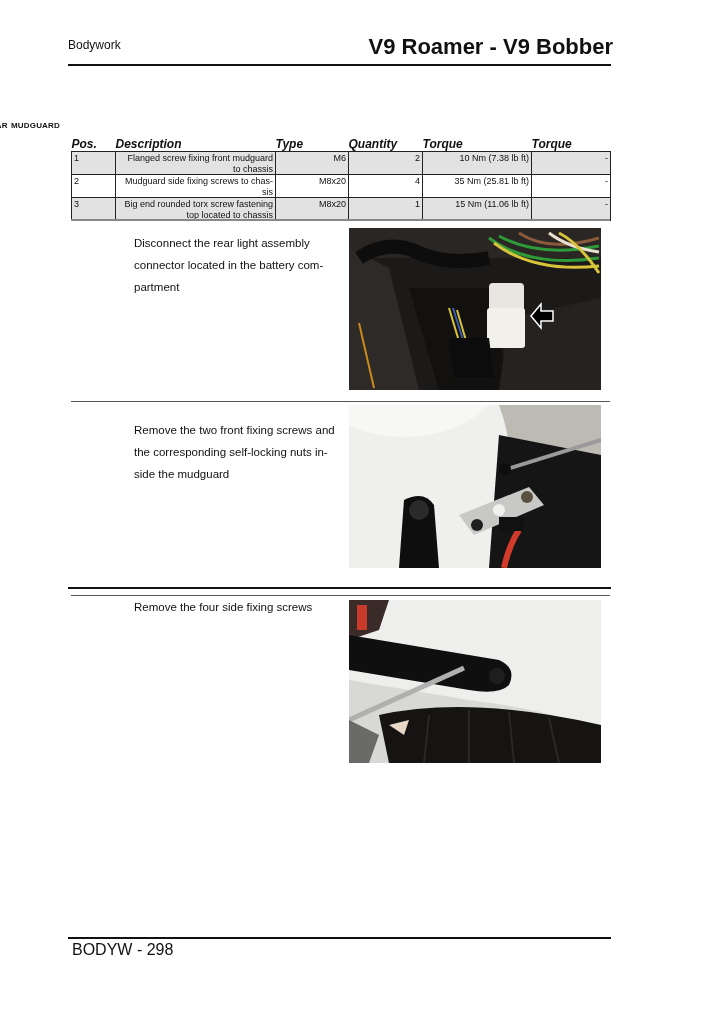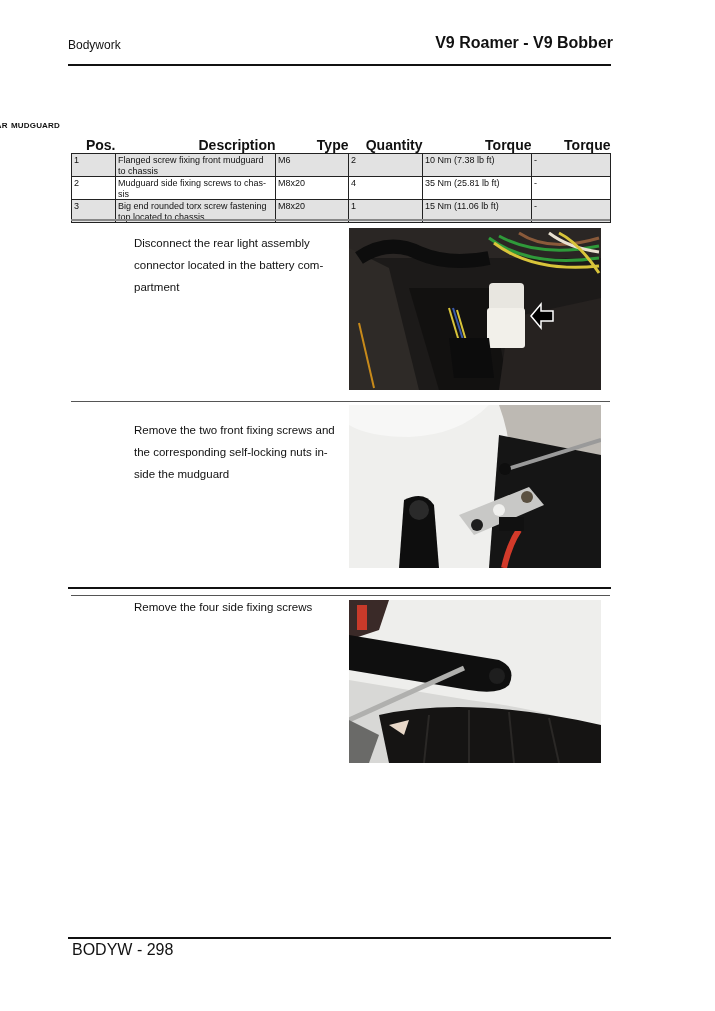--- a/index.html
+++ b/index.html
@@ -2,33 +2,33 @@
 <html><head>
   <meta charset="utf-8">
   <style>
     html, body { margin: 0; padding: 0; background: #ffffff; }
     body { width: 715px; height: 1011px; position: relative; overflow: hidden;
            font-family: "Liberation Sans", sans-serif; color: #111; }
     .abs { position: absolute; }
 
     
     .hdr-left { left: 68px; top: 38px; font-size: 12px; }
-    .hdr-right { right: 102px; top: 34px; font-size: 16px; font-weight: bold; }
+    .hdr-right { right: 102px; top: 34px; font-size: 22px; font-weight: bold; }
     .hdr-rule { left: 68px; top: 64px; width: 543px; height: 2px; background: #111; }
 
     
     .sec-title { left: 0; width: 715px; top: 118px; text-align: left; font-weight: bold;
                  font-size: 11px; text-decoration: underline; font-variant: small-caps; letter-spacing: 0.2px; }
     .sec-title .t { display: inline-block; position: relative; left: -18px; }
 
     
     table.spec { position: absolute; left: 71px; top: 136px; width: 539px; border-collapse: collapse;
                  font-size: 9px; table-layout: fixed; }
-    table.spec th { font-weight: bold; font-size: 14px; padding: 1px 0 0 0; height: 11px; text-align: right; }
-    table.spec td { border: 1px solid #222; vertical-align: top; padding: 1px 2px 0 2px; text-align: left; line-height: 10.5px; }
+    table.spec th { font-weight: bold; font-size: 12px; padding: 1px 0 0 0; height: 11px; text-align: left; font-style: italic; }
+    table.spec td { border: 1px solid #222; vertical-align: top; padding: 1px 2px 0 2px; text-align: right; line-height: 10.5px; }
     table.spec td.pos { text-align: left; }
     table.spec tr.shade td { background: #e2e2e2; }
     table.spec tr.plain td { background: #ffffff; }
     table.spec tr.row td { height: 21px; }
     .tbl-bottom-rule { left: 71px; top: 219px; width: 539px; height: 2px; background: #888; }
 
     
     .step-text { left: 134px; width: 210px; font-size: 11.5px; line-height: 22px; }
     .step-rule { left: 71px; width: 539px; height: 1px; background: #555; }
     .thick-rule { left: 68px; width: 543px; height: 2px; background: #111; }

